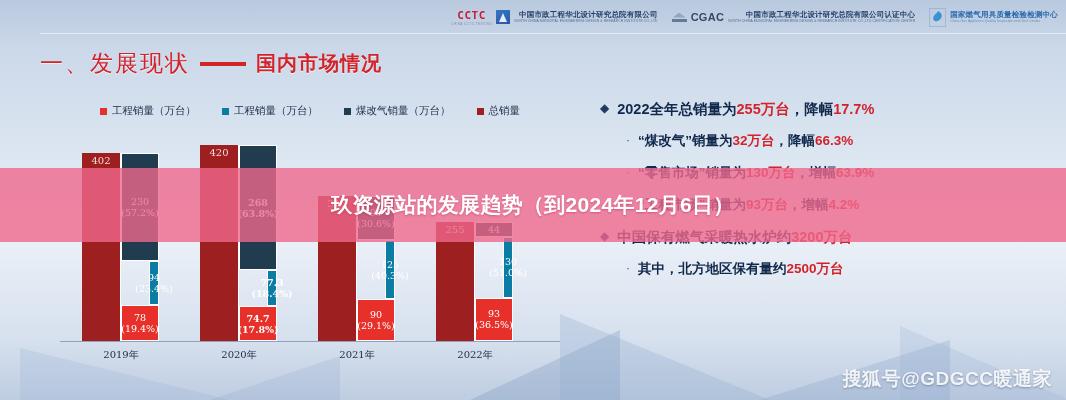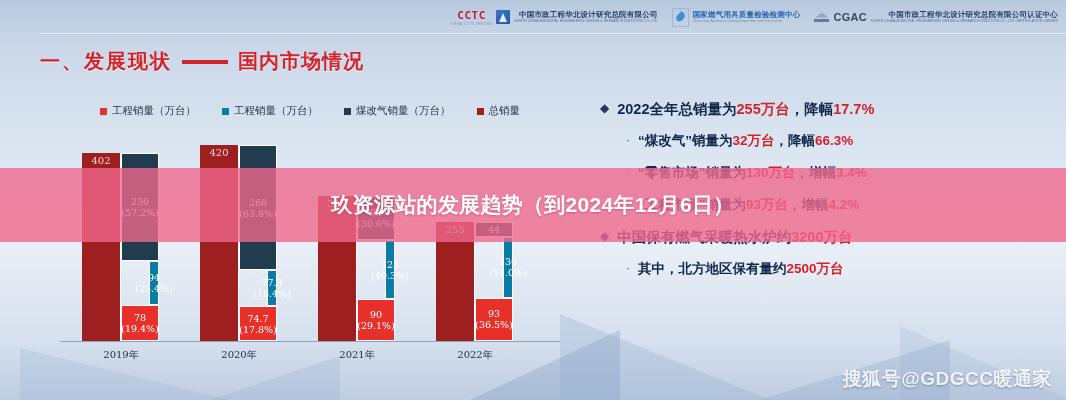--- a/index.html
+++ b/index.html
@@ -40,21 +40,21 @@
   .gas-box{width:15px;height:17px;border:1px solid #9fb6d2;display:flex;align-items:center;justify-content:center;}
   .gas-drop{width:7px;height:10px;background:#2f8fd0;border-radius:0 50% 50% 50%;transform:rotate(45deg);}
   .cgac-mark{display:flex;flex-direction:column;gap:1px;align-items:center;}
   .cgac-mark i{display:block;width:15px;height:3px;background:#5d7391;}
   .cgac-mark i:nth-child(1){width:13px;background:#8fa4bd;clip-path:polygon(50% 0,100% 100%,0 100%);height:5px;}
   .cgac-word{font-size:11px;font-weight:bold;color:#2b3c55;letter-spacing:.3px;}
   #logobar .divider-line{position:absolute;left:40px;right:0;bottom:0;height:1px;background:rgba(255,255,255,.55);}
 
   
   #heading{position:absolute;left:40px;top:48px;display:flex;align-items:center;gap:10px;}
-  #heading .h-main{font-size:20px;font-weight:bold;color:#d2232a;letter-spacing:2px;
+  #heading .h-main{font-size:23px;font-weight:normal;color:#d2232a;letter-spacing:2px;
     text-shadow:0 1px 0 rgba(255,255,255,.7);}
   #heading .h-dash{display:inline-block;width:46px;height:4px;background:#d2232a;}
   #heading .h-sub{font-size:20px;font-weight:bold;color:#d2232a;letter-spacing:1px;
     text-shadow:0 1px 0 rgba(255,255,255,.7);}
 
   
   #legend{position:absolute;left:100px;top:104px;display:flex;align-items:center;gap:26px;}
   #legend .lg-item{display:flex;align-items:center;gap:5px;}
   #legend .swatch{width:7px;height:7px;display:inline-block;}
   #legend .lg-label{font-family:"DejaVu Serif","Liberation Serif",serif;font-size:10.5px;color:#1b2b44;white-space:nowrap;}
@@ -130,38 +130,38 @@
         </div>
       </div>
       <div class="sq-blue"></div>
       <div class="lg-txt">
         <span class="lg-cn">中国市政工程华北设计研究总院有限公司</span>
         <span class="lg-en">NORTH CHINA MUNICIPAL ENGINEERING DESIGN &amp; RESEARCH INSTITUTE CO.,LTD</span>
       </div>
     </div>
 
     <div class="logo">
-      <div class="gas-box">
-        <div class="gas-drop"></div>
-      </div>
-      <div class="lg-txt">
-        <span class="lg-cn" style="color:#1c5fa8">国家燃气用具质量检验检测中心</span>
-        <span class="lg-en" style="color:#5f86b3">China Gas Appliance Quality Inspection and Test Center</span>
-      </div>
-    </div>
-
-    <div class="logo">
       <div class="cgac-mark">
           <i></i>
           <i></i>
         </div>
       <span class="cgac-word">CGAC</span>
       <div class="lg-txt">
         <span class="lg-cn">中国市政工程华北设计研究总院有限公司认证中心</span>
         <span class="lg-en">NORTH CHINA MUNICIPAL ENGINEERING DESIGN &amp; RESEARCH INSTITUTE CO.,LTD CERTIFICATION CENTER</span>
+      </div>
+    </div>
+
+    <div class="logo">
+      <div class="gas-box">
+        <div class="gas-drop"></div>
+      </div>
+      <div class="lg-txt">
+        <span class="lg-cn" style="color:#1c5fa8">国家燃气用具质量检验检测中心</span>
+        <span class="lg-en" style="color:#5f86b3">China Gas Appliance Quality Inspection and Test Center</span>
       </div>
     </div>
 
     <div class="divider-line"></div>
   </div>
 
   <div id="heading">
     <span class="h-main">一、发展现状</span>
     <span class="h-dash"></span>
     <span class="h-sub">国内市场情况</span>
@@ -210,21 +210,21 @@
         </div>
       </div>
       <div class="xlabwrap" style="left: 22px; width: 78px;">
         <div class="xlab">2019年</div>
       </div>
       <div class="group" style="left: 140px;">
         <div class="barpair">
           <div class="bar-total" style="height: 196px;">
             <div class="cap">420</div>
           </div>
-          <div class="bar-stack" style="height: 196px;">
+          <div class="bar-stack" style="height: 196px; font-weight: bold;">
             <div class="seg coal" style="height: 63.8095%;">
               <span class="v">268</span>
               <span class="p">(63.8%)</span>
             </div>
             <div class="seg retail" style="height: 18.4048%;">
               <span class="v">77.3</span>
               <span class="p">(18.4%)</span>
             </div>
             <div class="seg proj" style="height: 17.7857%;">
               <span class="v">74.7</span>
@@ -289,21 +289,21 @@
       <div class="bl">
         <span class="dia">◆</span>
         <span class="txt"><span>2022全年总销量为</span><span class="hl">255万台</span><span>，降幅</span><span class="hl">17.7%</span></span>
       </div>
       <div class="bl sub">
         <span class="dot">·</span>
         <span class="txt"><span>“煤改气”销量为</span><span class="hl">32万台</span><span>，降幅</span><span class="hl">66.3%</span></span>
       </div>
       <div class="bl sub">
         <span class="dot">·</span>
-        <span class="txt"><span>“零售市场”销量为</span><span class="hl">130万台</span><span>，增幅</span><span class="hl">3.4%</span></span>
+        <span class="txt"><span>“零售市场”销量为</span><span class="hl">130万台</span><span>，增幅</span><span class="hl">63.9%</span></span>
       </div>
       <div class="bl sub">
         <span class="dot">·</span>
         <span class="txt"><span>“工程市场”销量为</span><span class="hl">93万台</span><span>，增幅</span><span class="hl">4.2%</span></span>
       </div>
       <div class="bl">
         <span class="dia">◆</span>
         <span class="txt"><span>中国保有燃气采暖热水炉约</span><span class="hl">3200万台</span></span>
       </div>
       <div class="bl sub">

